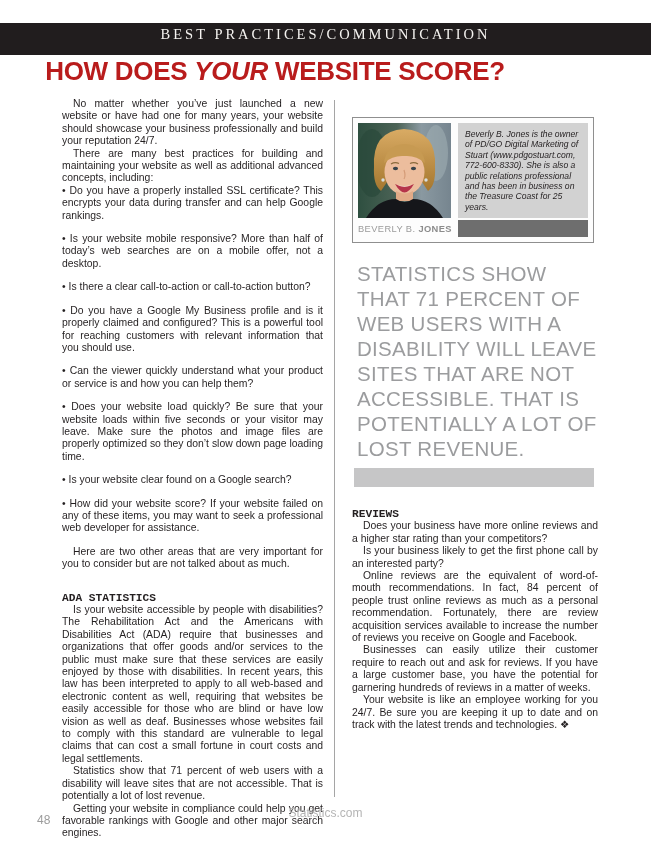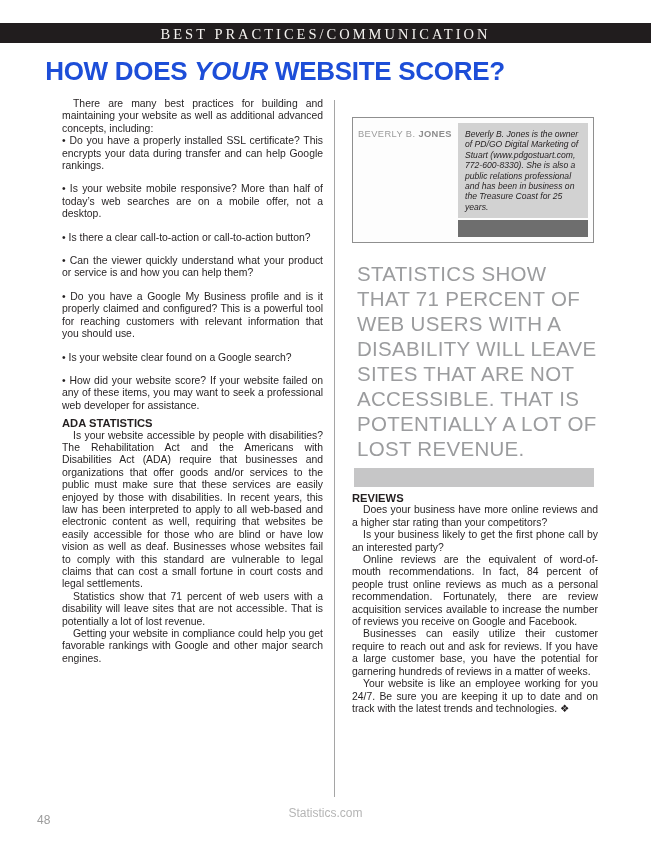--- a/index.html
+++ b/index.html
@@ -1,53 +1,53 @@
 <!DOCTYPE html>
 <html><head>
 <meta charset="utf-8">
 <style>
   html,body{margin:0;padding:0;}
   body{
     width:651px;height:845px;position:relative;background:#ffffff;
     font-family:"Liberation Sans", sans-serif;color:#231f20;overflow:hidden;
   }
   .header-bar{
-    position:absolute;top:23px;left:0;width:651px;height:20px;background:#211d1e;
+    position:absolute;top:23px;left:0;width:651px;height:32px;background:#211d1e;
     color:#f5f3f0;font-family:"Liberation Serif", serif;font-size:14.5px;
     letter-spacing:3px;text-align:center;line-height:22px;
   }
   .page-title{
     position:absolute;top:56px;left:0;width:550px;text-align:center;
-    font-size:26px;font-weight:bold;color:#1d4ed8;letter-spacing:-0.3px;
+    font-size:26px;font-weight:bold;color:#b91c1c;letter-spacing:-0.3px;
   }
   .page-title .emph{font-style:italic;}
   .col-divider{
     position:absolute;left:334px;top:100px;width:1px;height:697px;background:#a5a5a5;
   }
   .col-left{
     position:absolute;left:62px;top:98px;width:261px;
     font-size:10.4px;line-height:12.4px;text-align:justify;
   }
   .col-right{
     position:absolute;left:352px;top:117px;width:246px;
     font-size:10.4px;line-height:12.4px;text-align:justify;
   }
   p{margin:0;}
   .para{text-indent:11px;}
   .section-head{font-weight:bold;font-size:11.2px;margin-top:10px;text-align:left;}
   .bullets .bullet{margin-top:11px;}
   .bullets .bullet:first-child{margin-top:0;}
   .bridge{margin-top:11px;}
-  .head-gap{margin-top:5px;}
+  .head-gap{margin-top:21px;font-family:Liberation Mono, monospace;}
   
   .author-box{
     box-sizing:border-box;width:242px;height:126px;border:1px solid #8f8f8f;
     padding:5px;display:flex;gap:7px;background:#fdfdfd;
   }
-  .photo-wrap{width:93px;display:flex;flex-direction:row;}
+  .photo-wrap{width:93px;display:flex;flex-direction:column;}
   .author-photo{width:93px;height:95px;display:block;}
   .photo-caption{
     margin-top:5px;font-size:9.3px;color:#9b9b9b;letter-spacing:0.4px;
     text-align:center;white-space:nowrap;text-indent:0;
   }
   .photo-caption .cap-bold{font-weight:bold;color:#8c8c8c;}
   .bio-wrap{flex:1;display:flex;flex-direction:column;}
   .bio-box{
     background:#d2d2d2;flex:1;padding:6px 7px;box-sizing:border-box;
     font-size:8.6px;line-height:10.4px;font-style:italic;color:#28262
@@ -70,30 +70,33 @@
 
 <div class="header-bar">
   <span>BEST PRACTICES/COMMUNICATION</span>
 </div>
 
 <div class="page-title"><span>HOW DOES </span><span class="emph">YOUR</span><span> WEBSITE SCORE?</span></div>
 
 <div class="col-divider"></div>
 
 <div class="col-left">
+  <p class="para">No matter whether you’ve just launched a new website or have had one for many years, your website should showcase your business professionally and build your reputation 24/7.</p>
   <p class="para">There are many best practices for building and maintaining your website as well as additional advanced concepts, including:</p>
   <div class="bullets">
     <p class="bullet">• Do you have a properly installed SSL certificate? This encrypts your data during transfer and can help Google rankings.</p>
     <p class="bullet">• Is your website mobile responsive? More than half of today’s web searches are on a mobile offer, not a desktop.</p>
     <p class="bullet">• Is there a clear call-to-action or call-to-action button?</p>
+    <p class="bullet">• Do you have a Google My Business profile and is it properly claimed and configured? This is a powerful tool for reaching customers with relevant information that you should use.</p>
     <p class="bullet">• Can the viewer quickly understand what your product or service is and how you can help them?</p>
-    <p class="bullet">• Do you have a Google My Business profile and is it properly claimed and configured? This is a powerful tool for reaching customers with relevant information that you should use.</p>
+    <p class="bullet">• Does your website load quickly? Be sure that your website loads within five seconds or your visitor may leave. Make sure the photos and image files are properly optimized so they don’t slow down page loading time.</p>
     <p class="bullet">• Is your website clear found on a Google search?</p>
     <p class="bullet">• How did your website score? If your website failed on any of these items, you may want to seek a professional web developer for assistance.</p>
   </div>
+  <p class="para bridge">Here are two other areas that are very important for you to consider but are not talked about as much.</p>
   <p class="section-head head-gap">ADA STATISTICS</p>
   <p class="para">Is your website accessible by people with disabilities? The Rehabilitation Act and the Americans with Disabilities Act (ADA) require that businesses and organizations that offer goods and/or services to the public must make sure that these services are easily enjoyed by those with disabilities. In recent years, this law has been interpreted to apply to all web-based and electronic content as well, requiring that websites be easily accessible for those who are blind or have low vision as well as deaf. Businesses whose websites fail to comply with this standard are vulnerable to legal claims that can cost a small fortune in court costs and legal settlements.</p>
   <p class="para">Statistics show that 71 percent of web users with a disability will leave sites that are not accessible. That is potentially a lot of lost revenue.</p>
   <p class="para">Getting your website in compliance could help you get favorable rankings with Google and other major search engines.</p>
 </div>
 
 <div class="col-right">
 
   <div class="author-box">
     <div class="photo-wrap">

